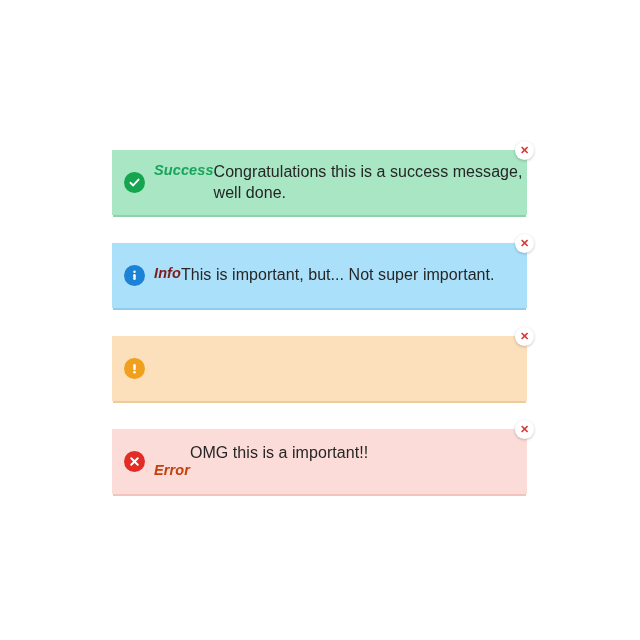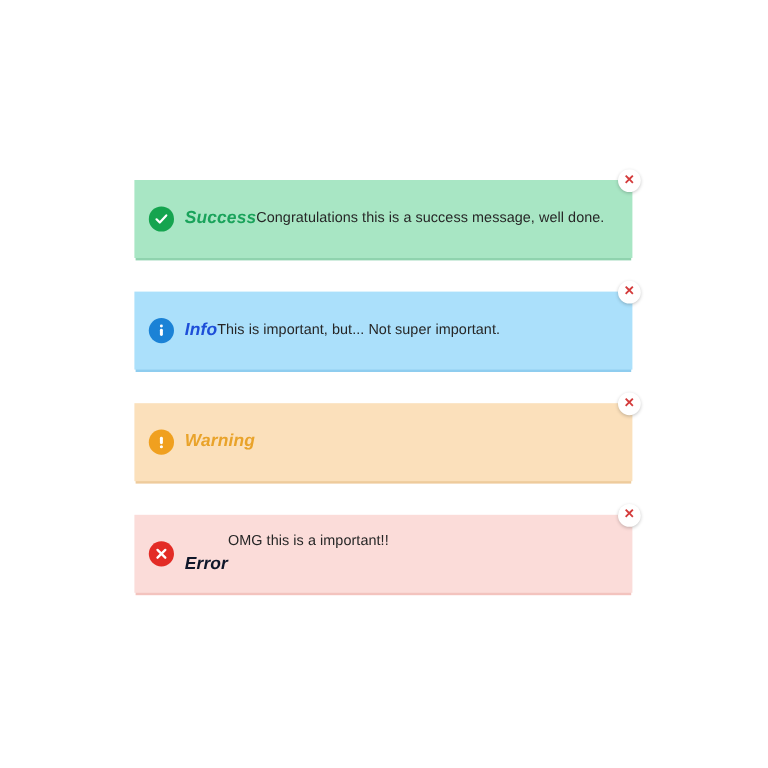--- a/index.html
+++ b/index.html
@@ -59,21 +59,21 @@
   .alert-title {
     font-size: 14.5px;
     font-weight: bold;
     font-style: italic;
     line-height: 1.15;
     letter-spacing: 0.1px;
     margin-bottom: 1px;
   }
 
   .alert-message {
-    font-size: 12px;
+    font-size: 16px;
     font-weight: normal;
     font-style: normal;
     color: #262626;
     line-height: 1.3;
     letter-spacing: 0.05px;
   }
 
   .alert-close {
     position: absolute;
     top: -9px;
@@ -95,29 +95,29 @@
     color: #d43b3b;
     line-height: 1;
   }
 
   
   .alert.success { background: #a8e6c4; box-shadow: 0 3px 0 -1px #8fd3ae; }
   .alert.success .alert-title { color: #1aa35b; }
   .alert.success .alert-icon { background: #15a44f; }
 
   .alert.info { background: #abe0fb; box-shadow: 0 3px 0 -1px #8fcdef; }
-  .alert.info .alert-title { color: #1d4ed8; }
+  .alert.info .alert-title { color: #7f1d1d; }
   .alert.info .alert-icon { background: #1b82d6; }
 
   .alert.warning { background: #fbe0bb; box-shadow: 0 3px 0 -1px #eecb9c; }
   .alert.warning .alert-title { color: #e9a32a; }
   .alert.warning .alert-icon { background: #f0a01f; }
 
   .alert.error { background: #fbdcd9; box-shadow: 0 3px 0 -1px #f3c3be; }
-  .alert.error .alert-title { color: #0f172a; margin-top: 19px; }
+  .alert.error .alert-title { color: #c2410c; margin-top: 19px; }
   .alert.error .alert-icon { background: #e32c26; }
 </style>
 </head>
 <body>
 
 <div id="alert-stack">
 
   <div class="alert success">
     <div class="alert-body">
       <span class="alert-icon">
@@ -151,21 +151,20 @@
 
   <div class="alert warning">
     <div class="alert-body">
       <span class="alert-icon">
         <svg width="13" height="13" viewBox="0 0 24 24" aria-hidden="true">
           <rect x="9.7" y="3.5" width="4.6" height="11.5" rx="2.3" fill="#ffffff"></rect>
           <circle cx="12" cy="19" r="2.4" fill="#ffffff"></circle>
         </svg>
       </span>
       <span class="alert-text">
-        <span class="alert-title">Warning</span>
       </span>
     </div>
     <button class="alert-close">✕</button>
   </div>
 
   <div class="alert error">
     <div class="alert-body">
       <span class="alert-icon">
         <svg width="13" height="13" viewBox="0 0 24 24" aria-hidden="true">
           <path d="M6 6 L18 18 M18 6 L6 18" fill="none" stroke="#ffffff" stroke-width="3.6" stroke-linecap="round"></path>

